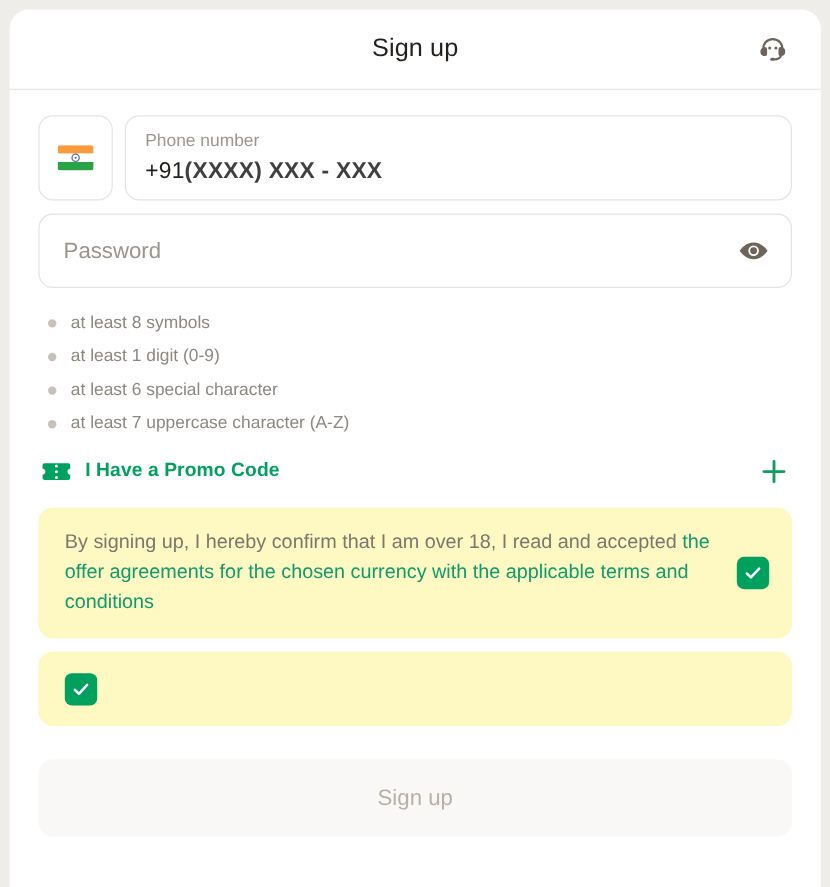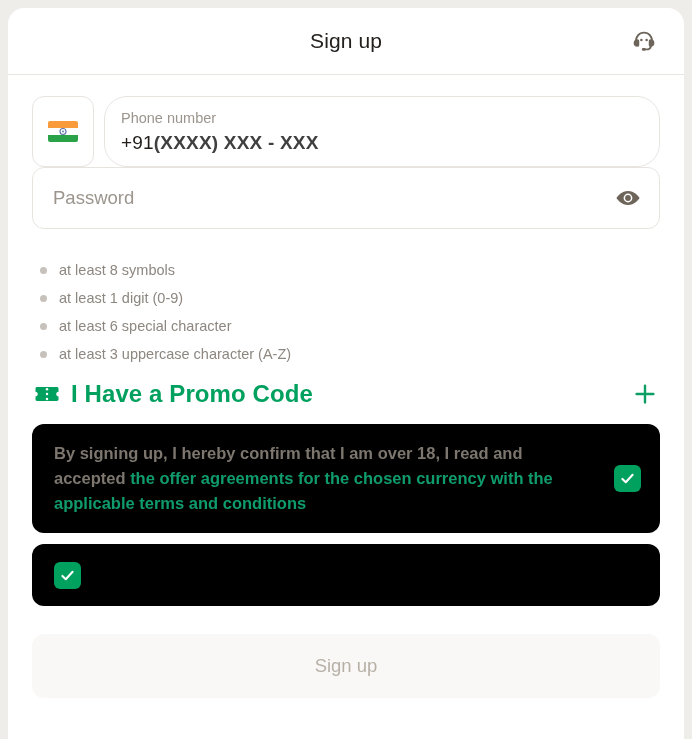--- a/index.html
+++ b/index.html
@@ -79,21 +79,21 @@
     width: 30px;
     height: 21px;
     border-radius: 2px;
     overflow: hidden;
     display: block;
   }
   .phone-box {
     flex: 1 1 auto;
     height: 71px;
     border: 1px solid #e7e4e0;
-    border-radius: 23px;
+    border-radius: 12px;
     padding: 12px 16px 0 16px;
     cursor: text;
   }
   .field-label {
     font-size: 14.5px;
     color: #9b958d;
     line-height: 19px;
   }
   .phone-value {
     margin-top: 2px;
@@ -105,20 +105,21 @@
     color: #201d1a;
     font-weight: 400;
   }
   .phone-placeholder {
     color: #404040;
     font-weight: 700;
   }
 
   .password-box {
     position: relative;
+    margin-top: 11px;
     height: 62px;
     border: 1px solid #e7e4e0;
     border-radius: 12px;
     display: flex;
     align-items: center;
     padding: 0 58px 0 20px;
     cursor: text;
   }
   .password-placeholder {
     font-size: 18.5px;
@@ -132,21 +133,21 @@
     width: 30px;
     height: 26px;
     display: flex;
     align-items: center;
     justify-content: center;
     cursor: pointer;
   }
 
   
   .reqs {
-    margin: 27px 0 0 0;
+    margin: 15px 0 0 0;
     padding: 0 0 0 8px;
     list-style: none;
   }
   .req-item {
     display: flex;
     align-items: center;
     height: 28px;
   }
   .req-dot {
     width: 7px;
@@ -172,45 +173,44 @@
     cursor: pointer;
   }
   .promo-icon {
     width: 26px;
     height: 22px;
     margin-right: 11px;
     flex: 0 0 auto;
     display: block;
   }
   .promo-label {
-    font-size: 24px;
+    font-size: 16px;
     font-weight: 700;
     color: #00a05e;
     letter-spacing: 0.1px;
   }
   .promo-plus {
     margin-left: auto;
     width: 30px;
     height: 30px;
     display: flex;
     align-items: center;
     justify-content: center;
     cursor: pointer;
   }
 
   
   .consent {
     margin-top: 13px;
-    background: #000000;
+    background: #fef9c3;
     border-radius: 12px;
     display: flex;
     align-items: center;
     padding: 17px 19px 17px 22px;
     gap: 16px;
-    font-weight: bold;
   }
   .consent.terms { min-height: 105px; }
   .consent.bonus { margin-top: 11px; min-height: 62px; }
   .consent-text {
     flex: 1 1 auto;
     font-size: 16.5px;
     line-height: 25px;
     color: #7c766e;
   }
   .link {
@@ -304,21 +304,21 @@
       <li class="req-item">
         <span class="req-dot"></span>
         <span class="req-text">at least 1 digit (0-9)</span>
       </li>
       <li class="req-item">
         <span class="req-dot"></span>
         <span class="req-text">at least 6 special character</span>
       </li>
       <li class="req-item">
         <span class="req-dot"></span>
-        <span class="req-text">at least 3 uppercase character (A-Z)</span>
+        <span class="req-text">at least 7 uppercase character (A-Z)</span>
       </li>
     </ul>
 
     <div class="promo-row">
       <svg class="promo-icon" viewBox="0 0 26 22">
         <path d="M1.5 3.2 C1.5 2.3 2.2 1.6 3.1 1.6 L22.9 1.6 C23.8 1.6 24.5 2.3 24.5 3.2 L24.5 6.2 C23.2 6.2 22.2 7.3 22.2 8.6 C22.2 9.9 23.2 11 24.5 11 L24.5 13.8 C24.5 14.7 23.8 15.4 22.9 15.4 L3.1 15.4 C2.2 15.4 1.5 14.7 1.5 13.8 L1.5 11 C2.8 11 3.8 9.9 3.8 8.6 C3.8 7.3 2.8 6.2 1.5 6.2 Z" fill="#00a05e" transform="translate(0,2.5)"></path>
         <circle cx="13" cy="6.3" r="1.25" fill="#ffffff"></circle>
         <circle cx="13" cy="11.1" r="1.25" fill="#ffffff"></circle>
         <circle cx="13" cy="15.9" r="1.25" fill="#ffffff"></circle>
       </svg>

